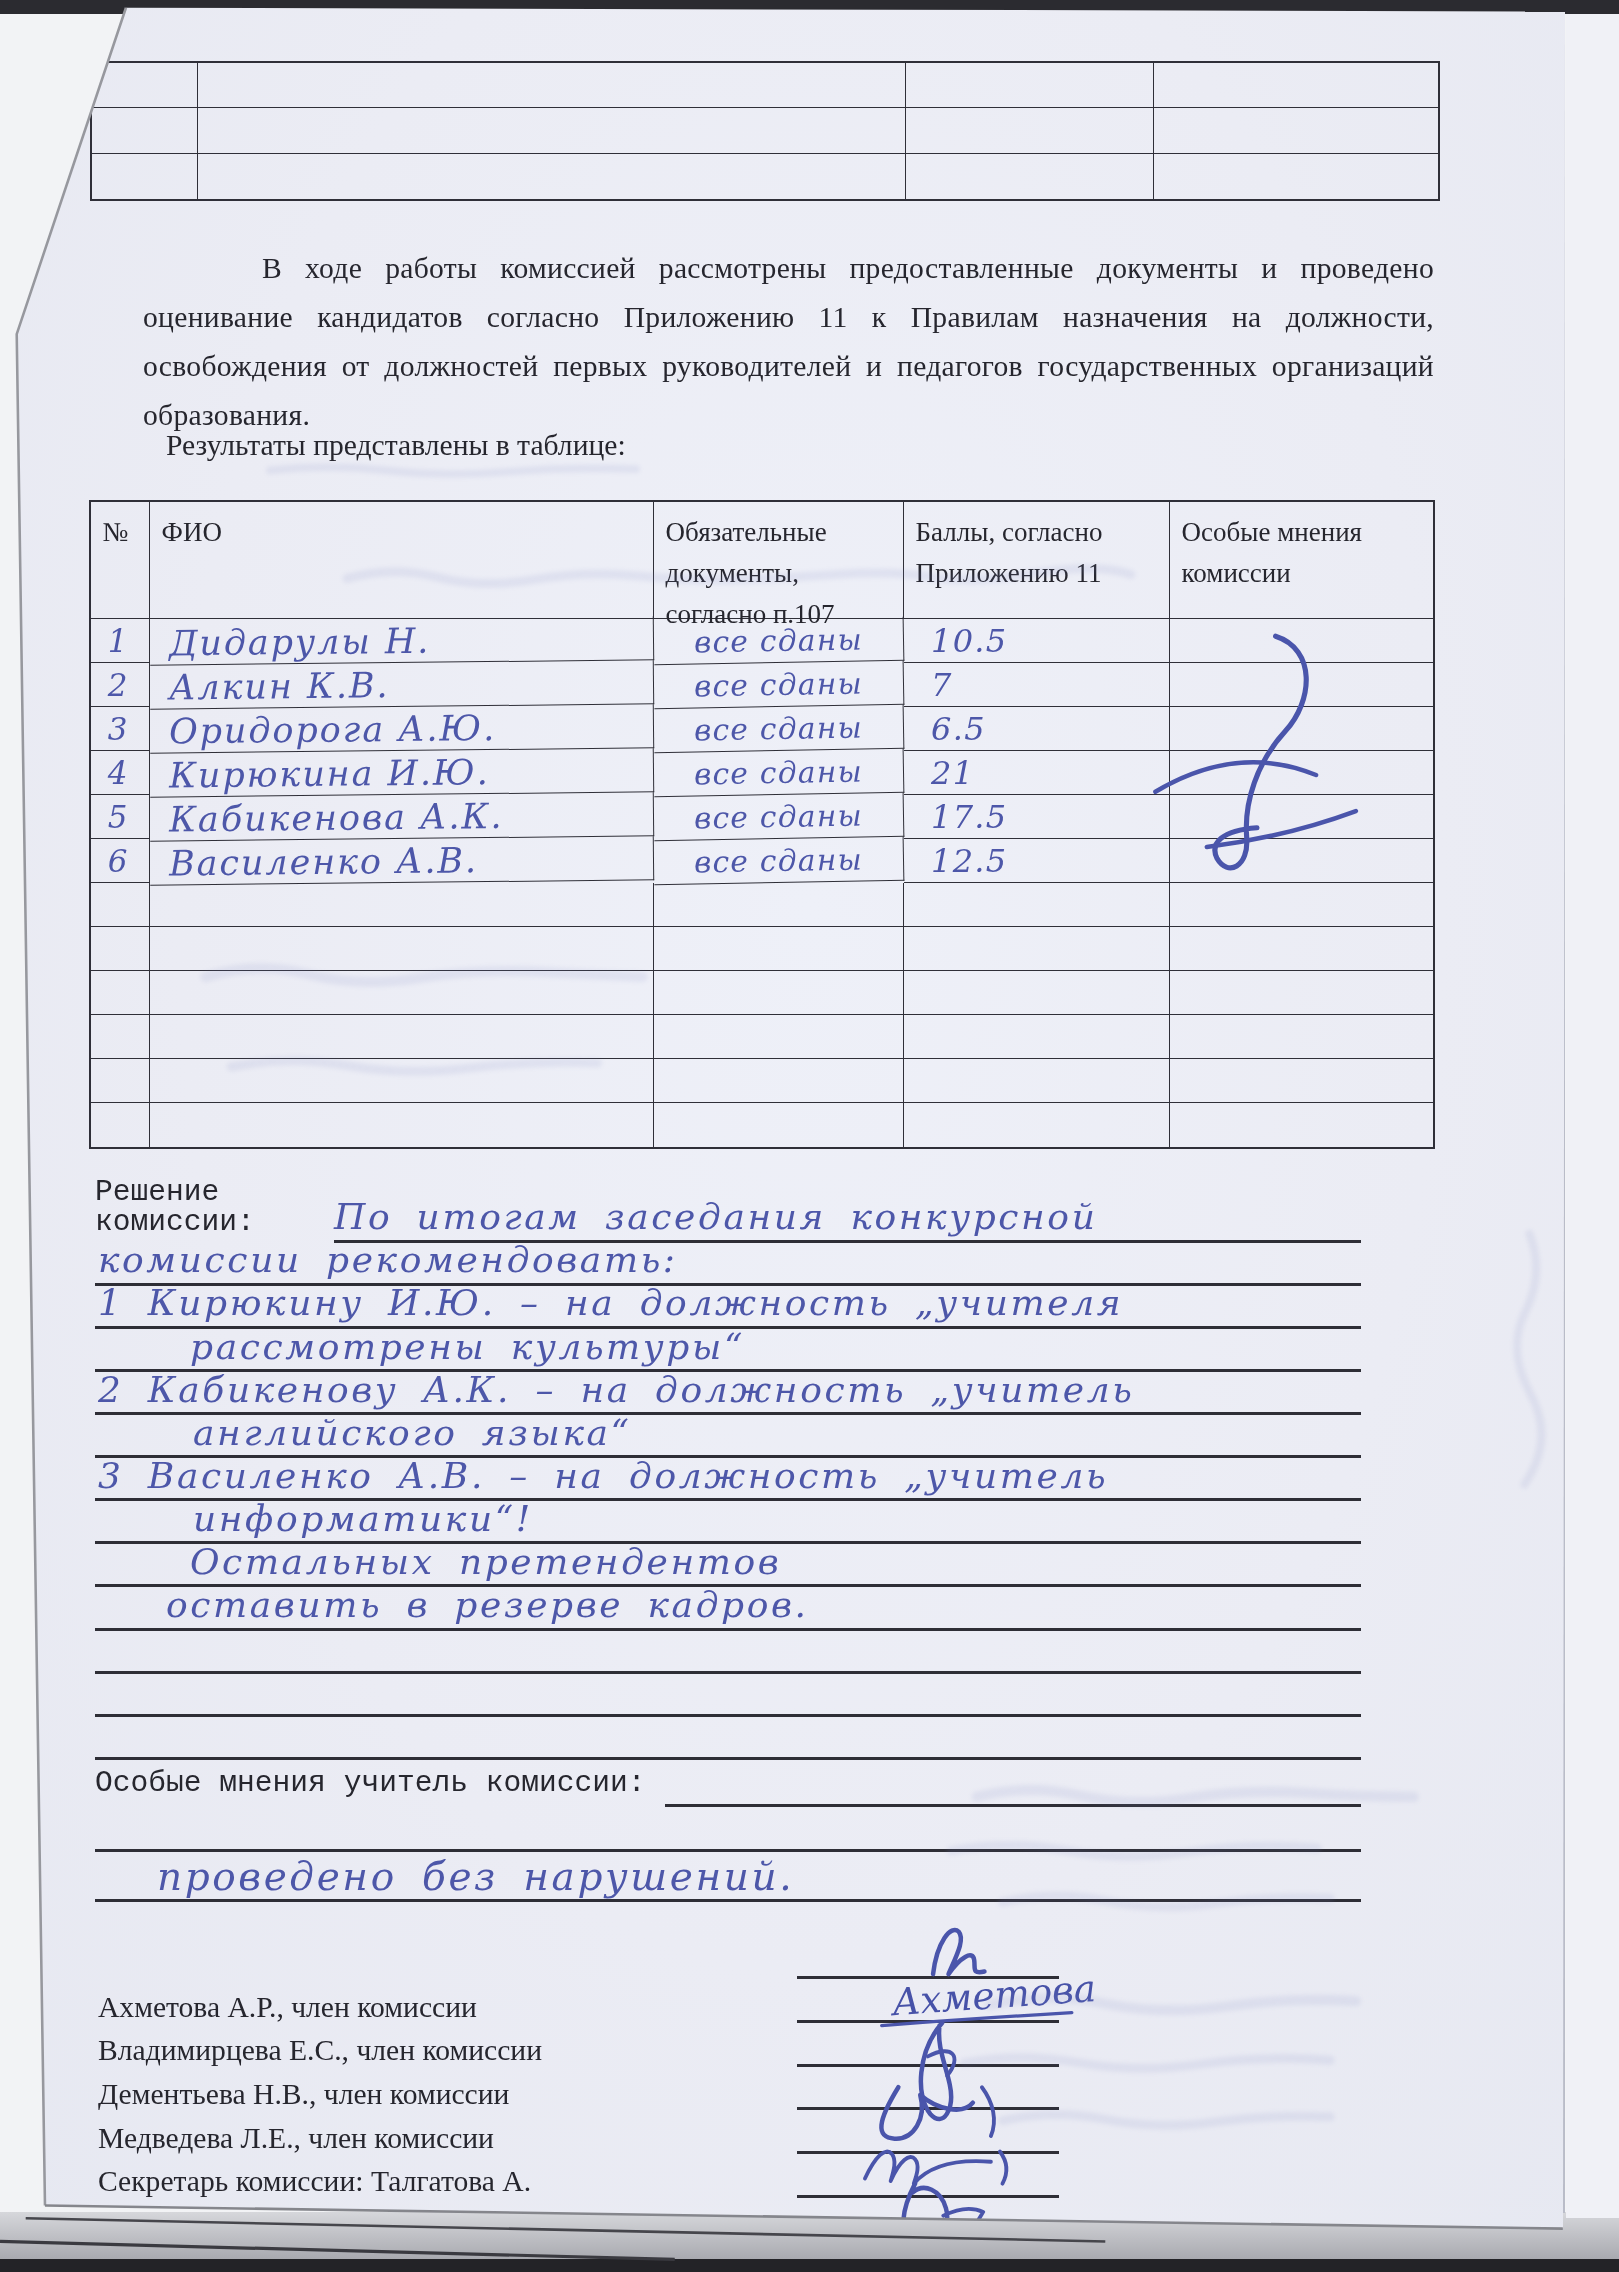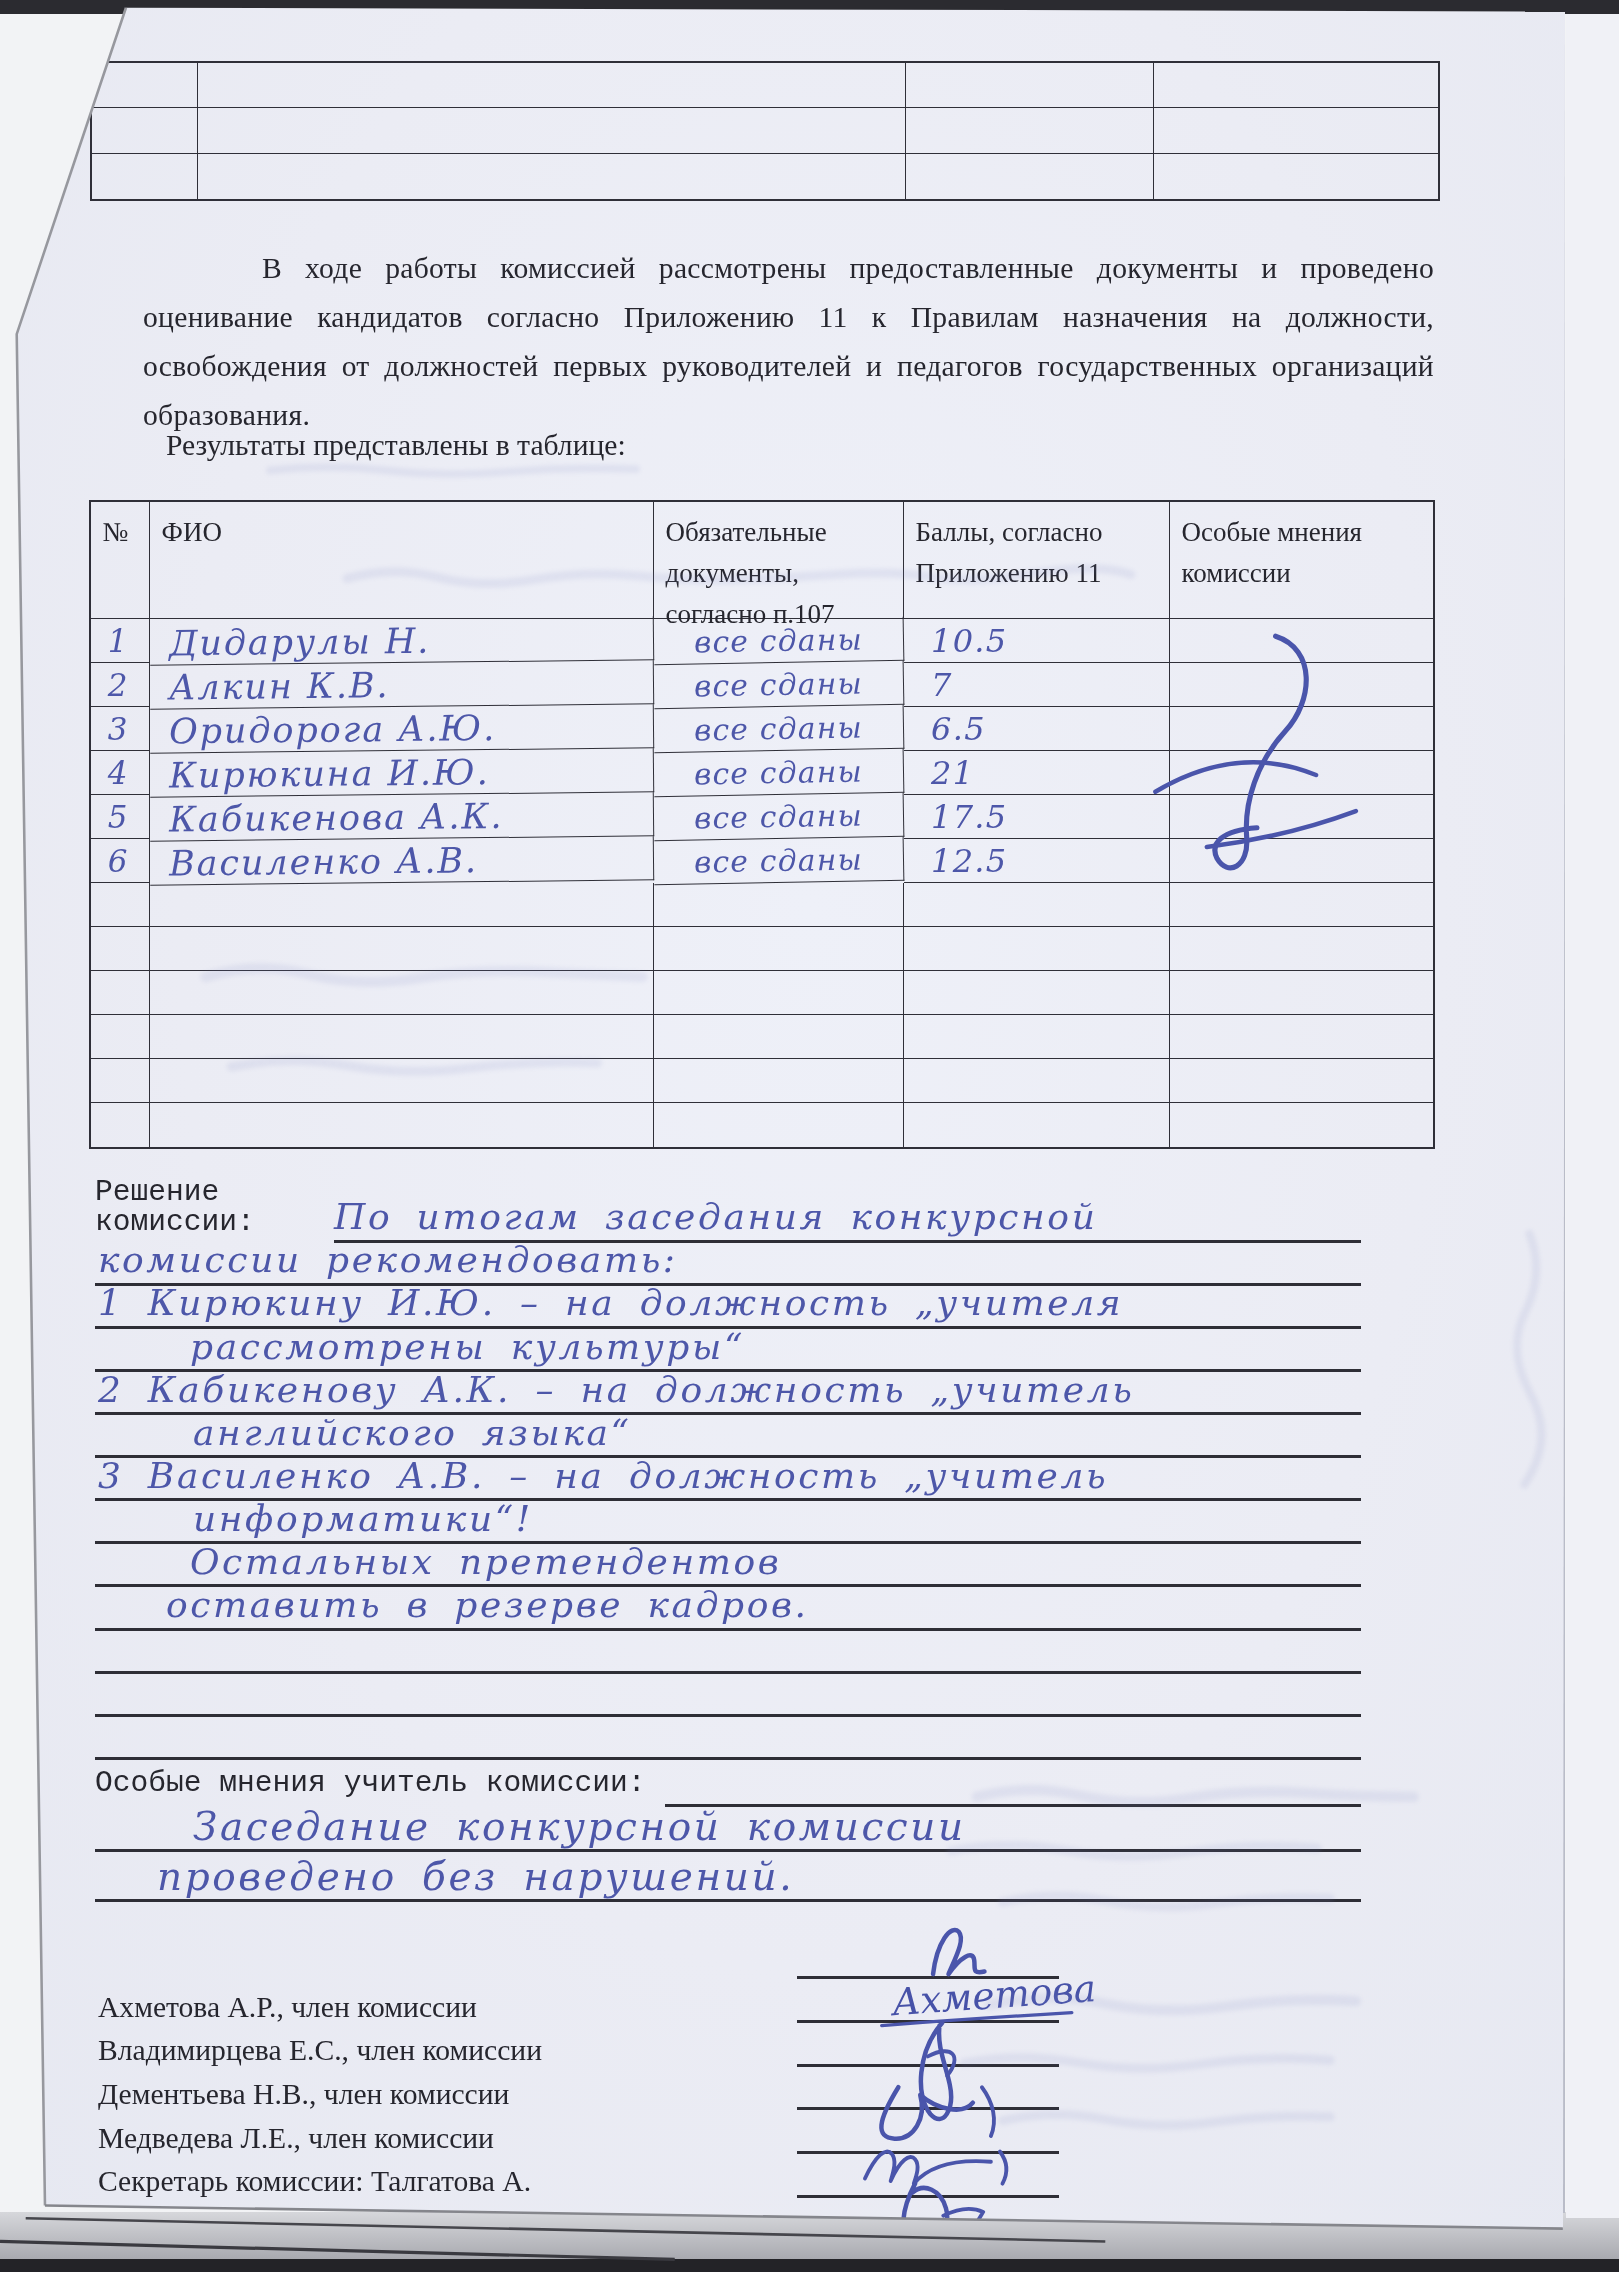--- a/index.html
+++ b/index.html
@@ -225,21 +225,20 @@
   <div class="hw-line" style="left:166px;top:1584px;">оставить в резерве кадров.</div>
   <div class="rule" style="left:95px;top:1628px;width:1266px;"></div>
 
   <div class="rule" style="left:95px;top:1671px;width:1266px;"></div>
   <div class="rule" style="left:95px;top:1714px;width:1266px;"></div>
   <div class="rule" style="left:95px;top:1757px;width:1266px;"></div>
 
   <div class="label-print" style="left:95px;top:1766px;">Особые мнения учитель комиссии:</div>
   <div class="rule" style="left:665px;top:1804px;width:696px;"></div>
 
-  <div class="hw-line" style="left:193px;top:1804px;font-size:39px;">Заседание конкурсной комиссии</div>
   <div class="rule" style="left:95px;top:1849px;width:1266px;"></div>
 
   <div class="hw-line" style="left:157px;top:1854px;font-size:39px;">проведено без нарушений.</div>
   <div class="rule" style="left:95px;top:1899px;width:1266px;"></div>
 
   <div class="sig-rule" style="top:1976px;"></div>
 
   <div class="sig-name" style="top:1991px;">Ахметова А.Р., член комиссии</div>
   <div class="sig-rule" style="top:2020px;"></div>
 

